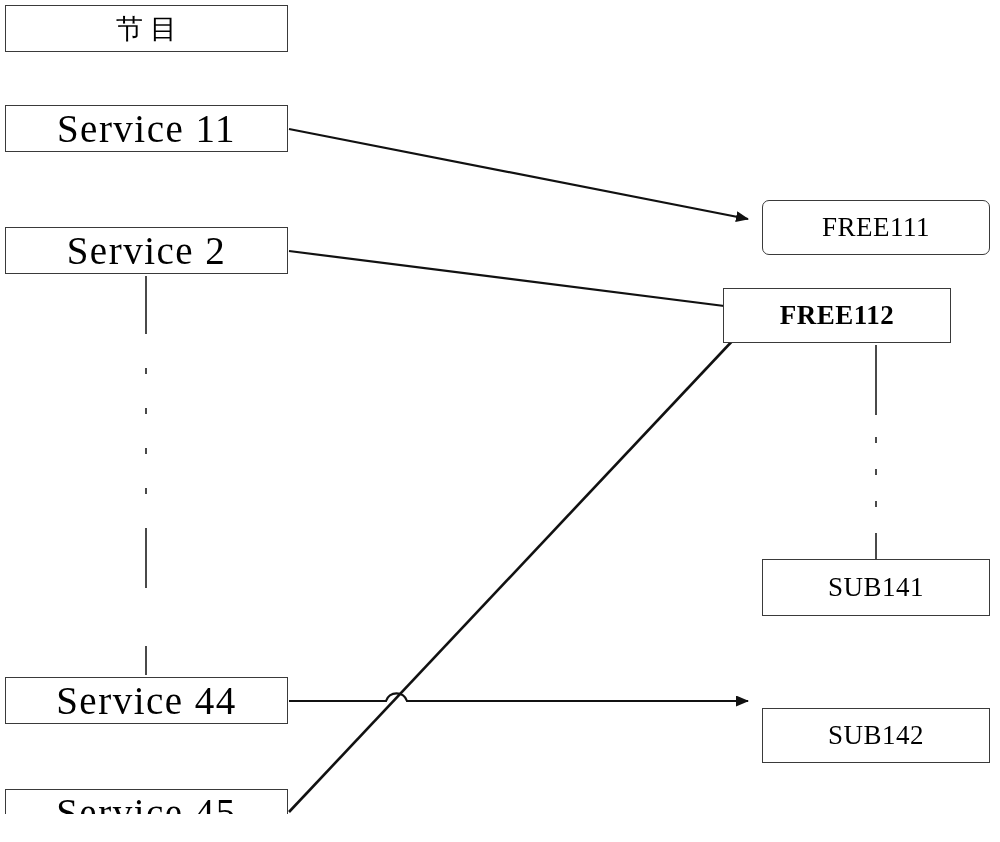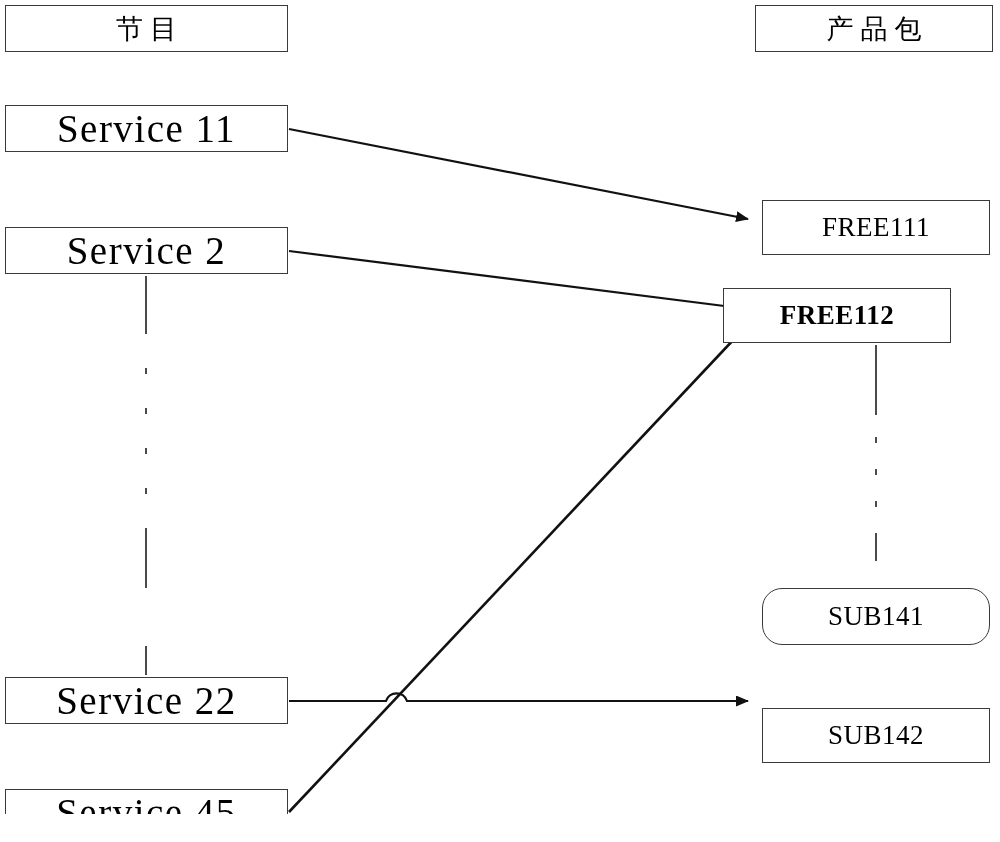--- a/index.html
+++ b/index.html
@@ -79,49 +79,46 @@
 
     <path d="M146,276 L146,675" fill="none" stroke="#4a4a4a" stroke-width="2" stroke-dasharray="58,34,6,34,6,34,6,34,6,34,60"></path>
 
     <path d="M876,345 L876,561" fill="none" stroke="#4a4a4a" stroke-width="2" stroke-dasharray="70,22,6,26,6,26,6,26,40"></path>
   </svg>
 
   <div class="node header-box" style="left:5px; top:5px; width:283px; height:47px;">
     <span class="node-label">节目</span>
   </div>
 
-  <div class="node header-box" style="left:755px; top:5px; width:238px; height:47px;">
-    <span class="node-label">产品包</span>
-  </div>
 
   <div class="node service-box" style="left:5px; top:105px; width:283px; height:47px;">
     <span class="node-label">Service 11</span>
   </div>
 
   <div class="node service-box" style="left:5px; top:227px; width:283px; height:47px;">
     <span class="node-label">Service 2</span>
   </div>
 
   <div class="node service-box" style="left:5px; top:677px; width:283px; height:47px;">
-    <span class="node-label">Service 22</span>
+    <span class="node-label">Service 44</span>
   </div>
 
   <div class="node service-box" style="left:5px; top:789px; width:283px; height:47px;text-decoration:underline;">
     <span class="node-label">Service 45</span>
   </div>
 
-  <div class="node package-box" style="left:762px; top:200px; width:228px; height:55px;">
+  <div class="node package-box" style="left:762px; top:200px; width:228px; height:55px;border-radius:7px;">
     <span class="node-label">FREE111</span>
   </div>
 
   <div class="node package-box" style="left:723px; top:288px; width:228px; height:55px;font-weight:bold;">
     <span class="node-label">FREE112</span>
   </div>
 
-  <div class="node package-box" style="left:762px; top:588px; width:228px; height:57px;border-radius:20px;">
+  <div class="node package-box" style="left:762px; top:559px; width:228px; height:57px;">
     <span class="node-label">SUB141</span>
   </div>
 
   <div class="node package-box" style="left:762px; top:708px; width:228px; height:55px;">
     <span class="node-label">SUB142</span>
   </div>
 
 </div>
 
 </body></html>

